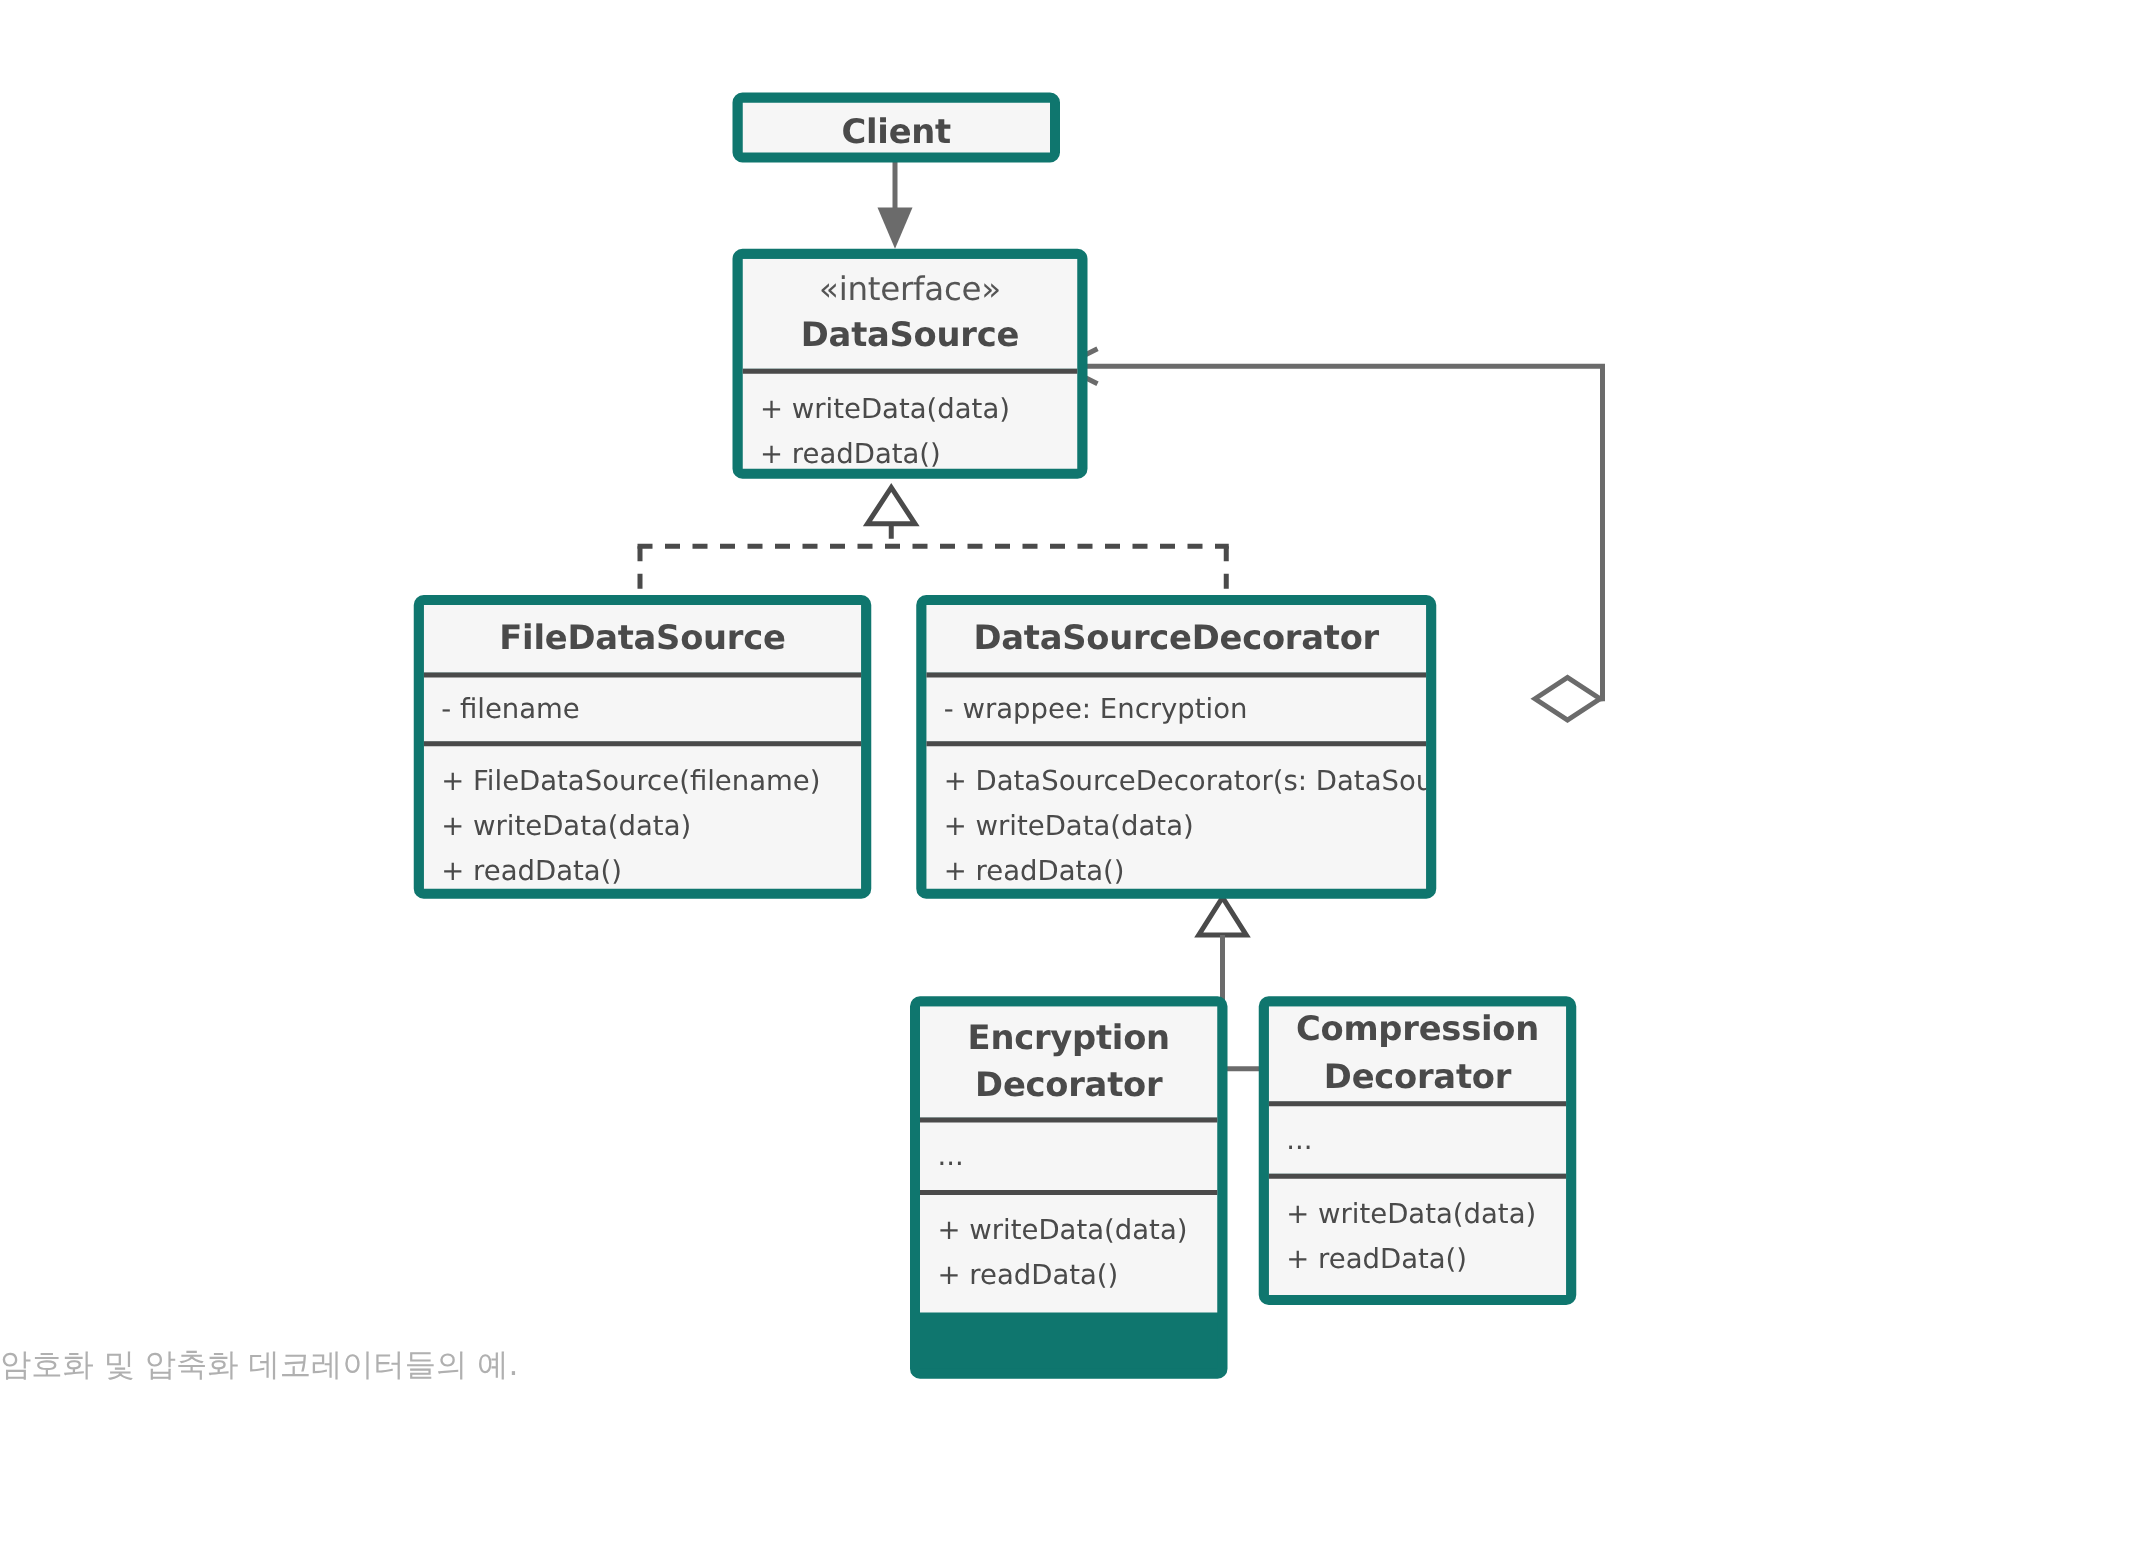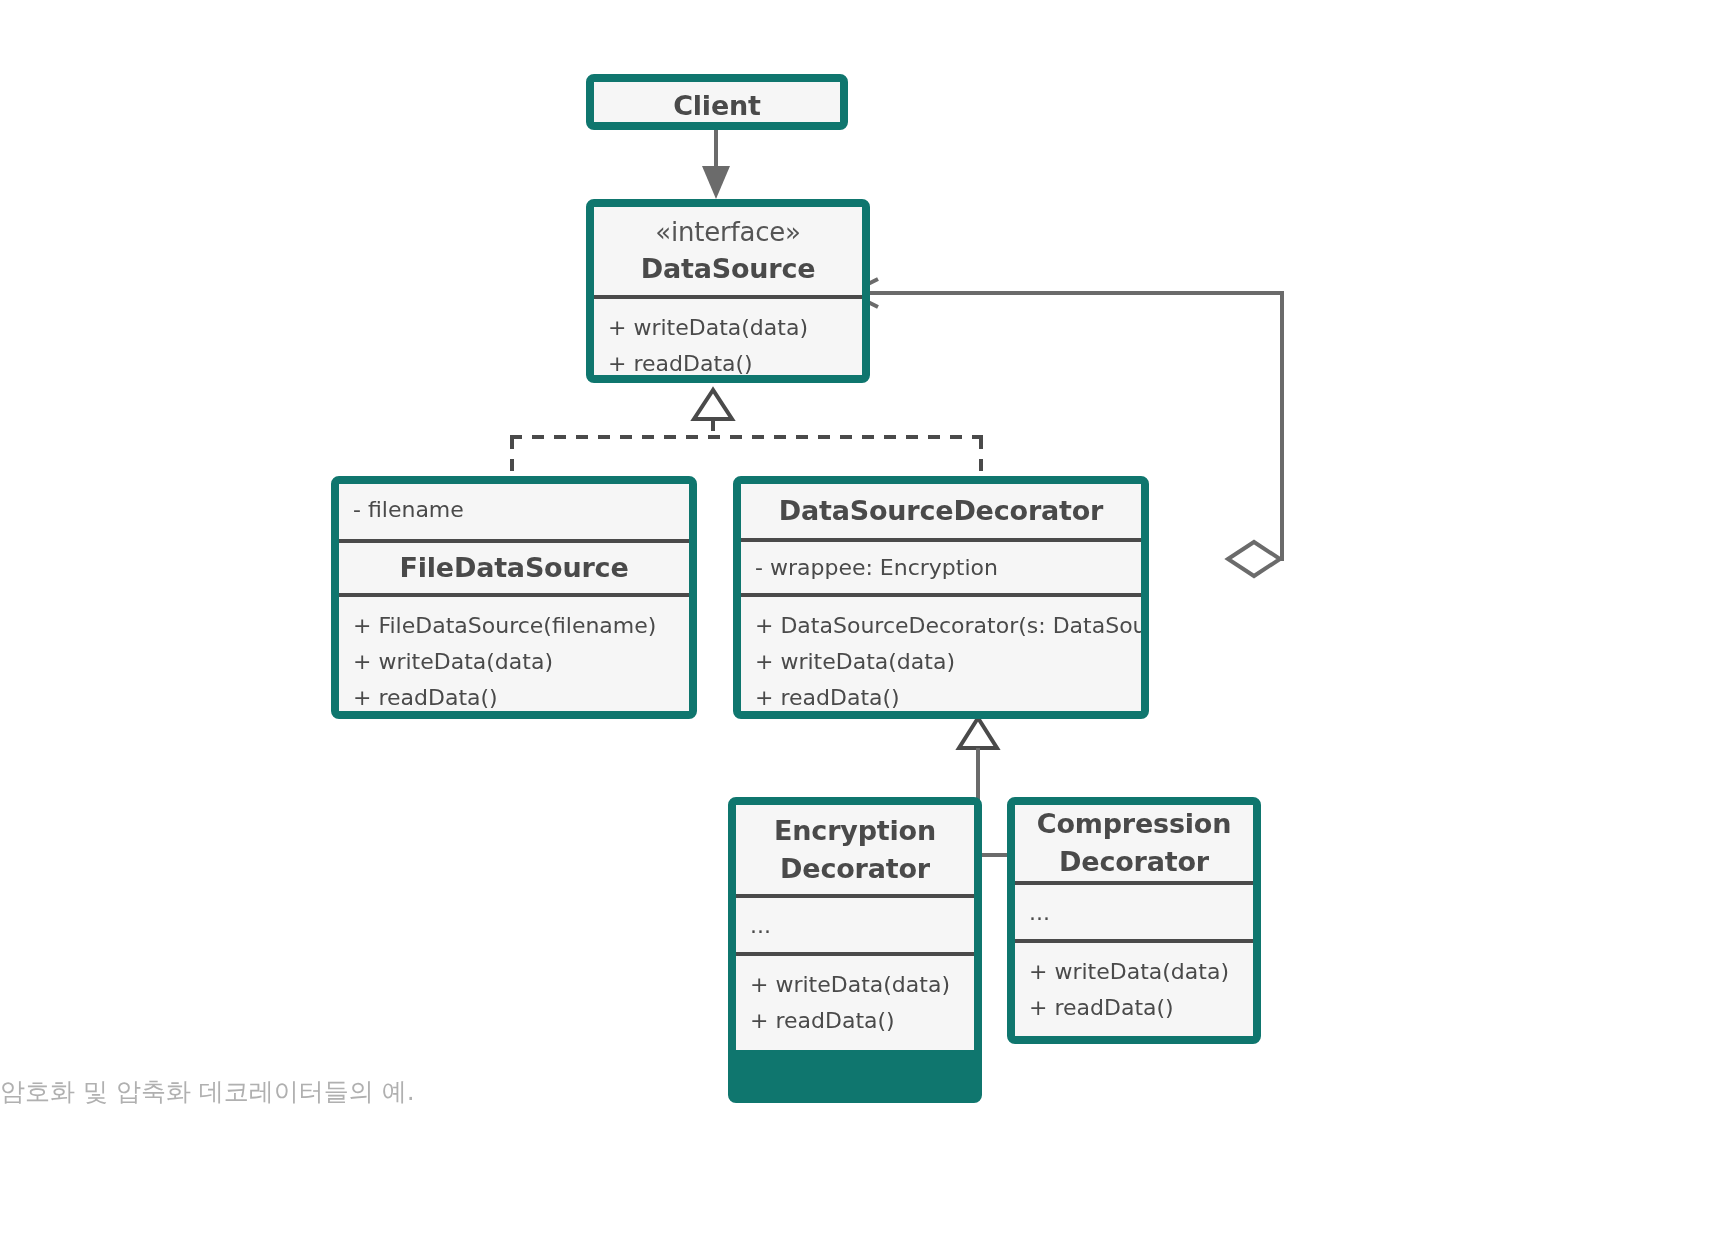--- a/index.html
+++ b/index.html
@@ -136,25 +136,25 @@
       <span class="uml-stereo">«interface»</span>
       <span class="uml-name">DataSource</span>
     </div>
     <div class="uml-sec uml-list">
       <div>+ writeData(data)</div>
       <div>+ readData()</div>
     </div>
   </div>
 
   <div class="uml-box" style="left:331px; top:476px; width:366px; height:243px;">
+    <div class="uml-sec uml-title" style="height:54px;">
+      <span class="uml-name">FileDataSource</span>
+    </div>
     <div class="uml-sec uml-list" style="height:55px; padding-top:8px;">
       <div>- filename</div>
-    </div>
-    <div class="uml-sec uml-title" style="height:54px;">
-      <span class="uml-name">FileDataSource</span>
     </div>
     <div class="uml-sec uml-list">
       <div>+ FileDataSource(filename)</div>
       <div>+ writeData(data)</div>
       <div>+ readData()</div>
     </div>
   </div>
 
   <div class="uml-box" style="left:733px; top:476px; width:416px; height:243px;">
     <div class="uml-sec uml-title" style="height:54px;">

